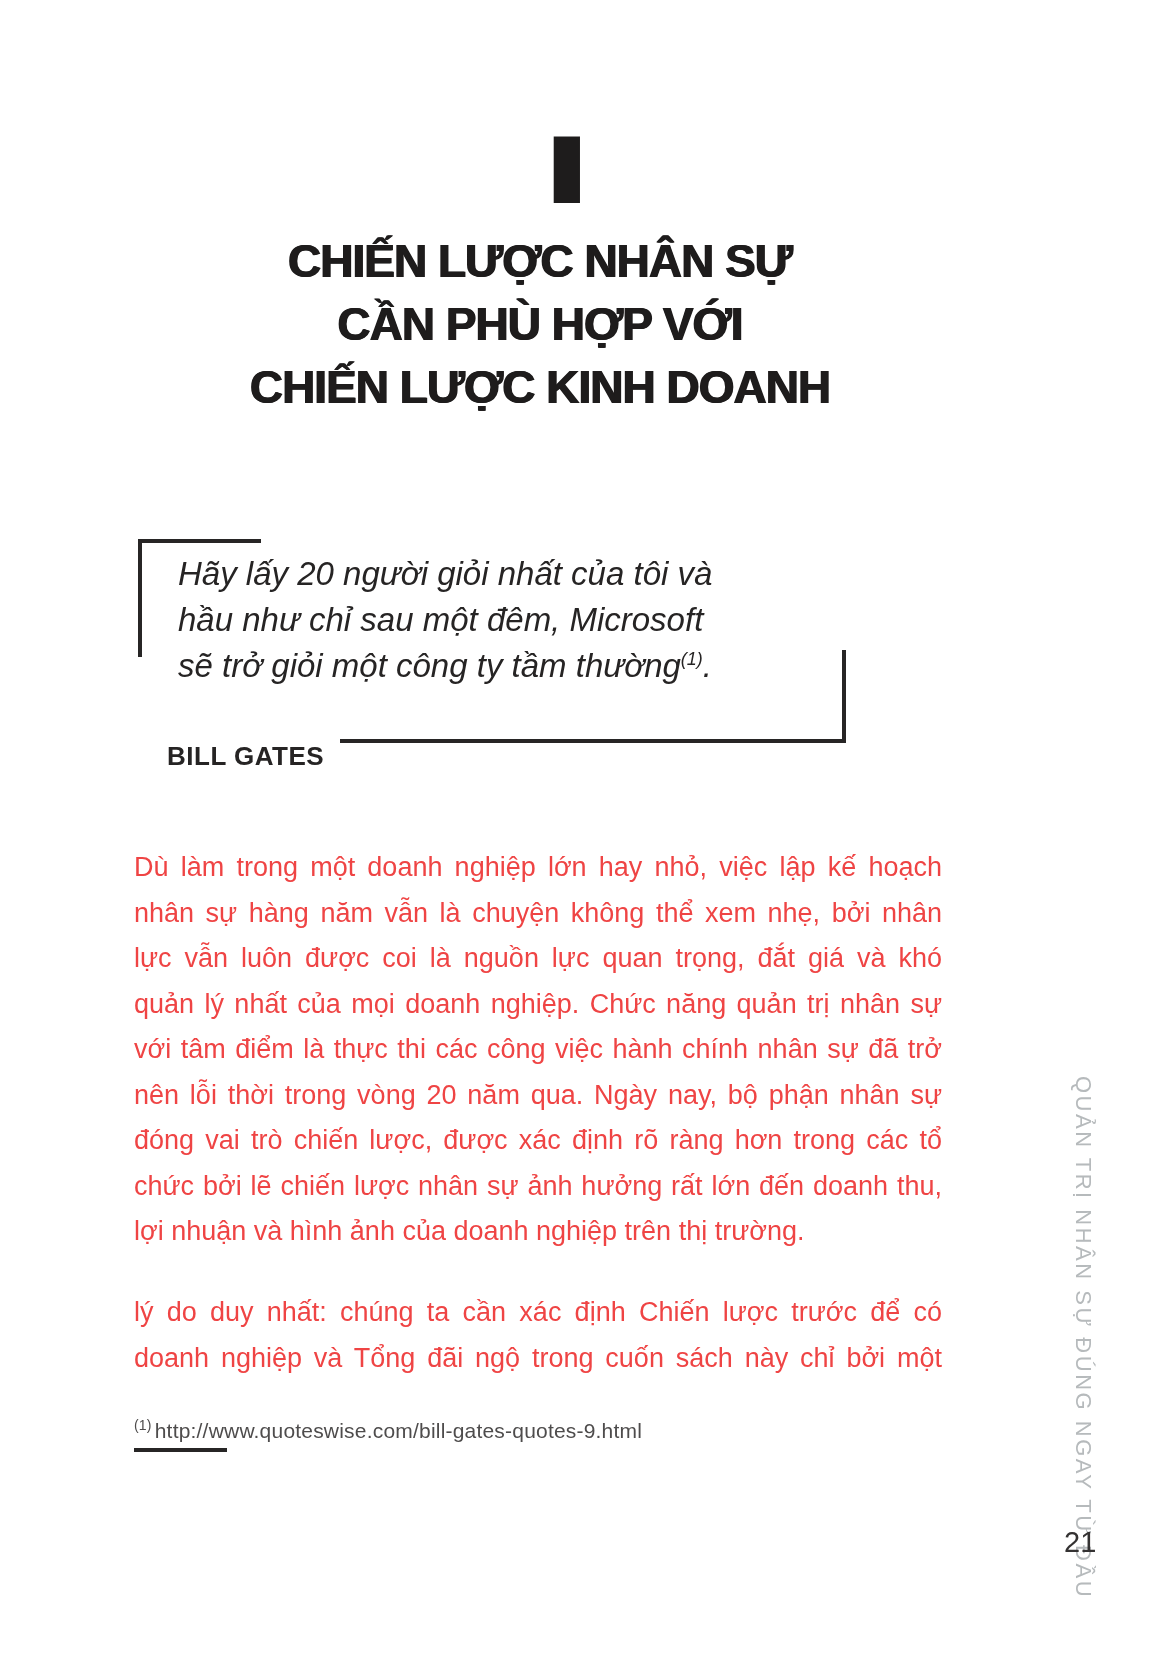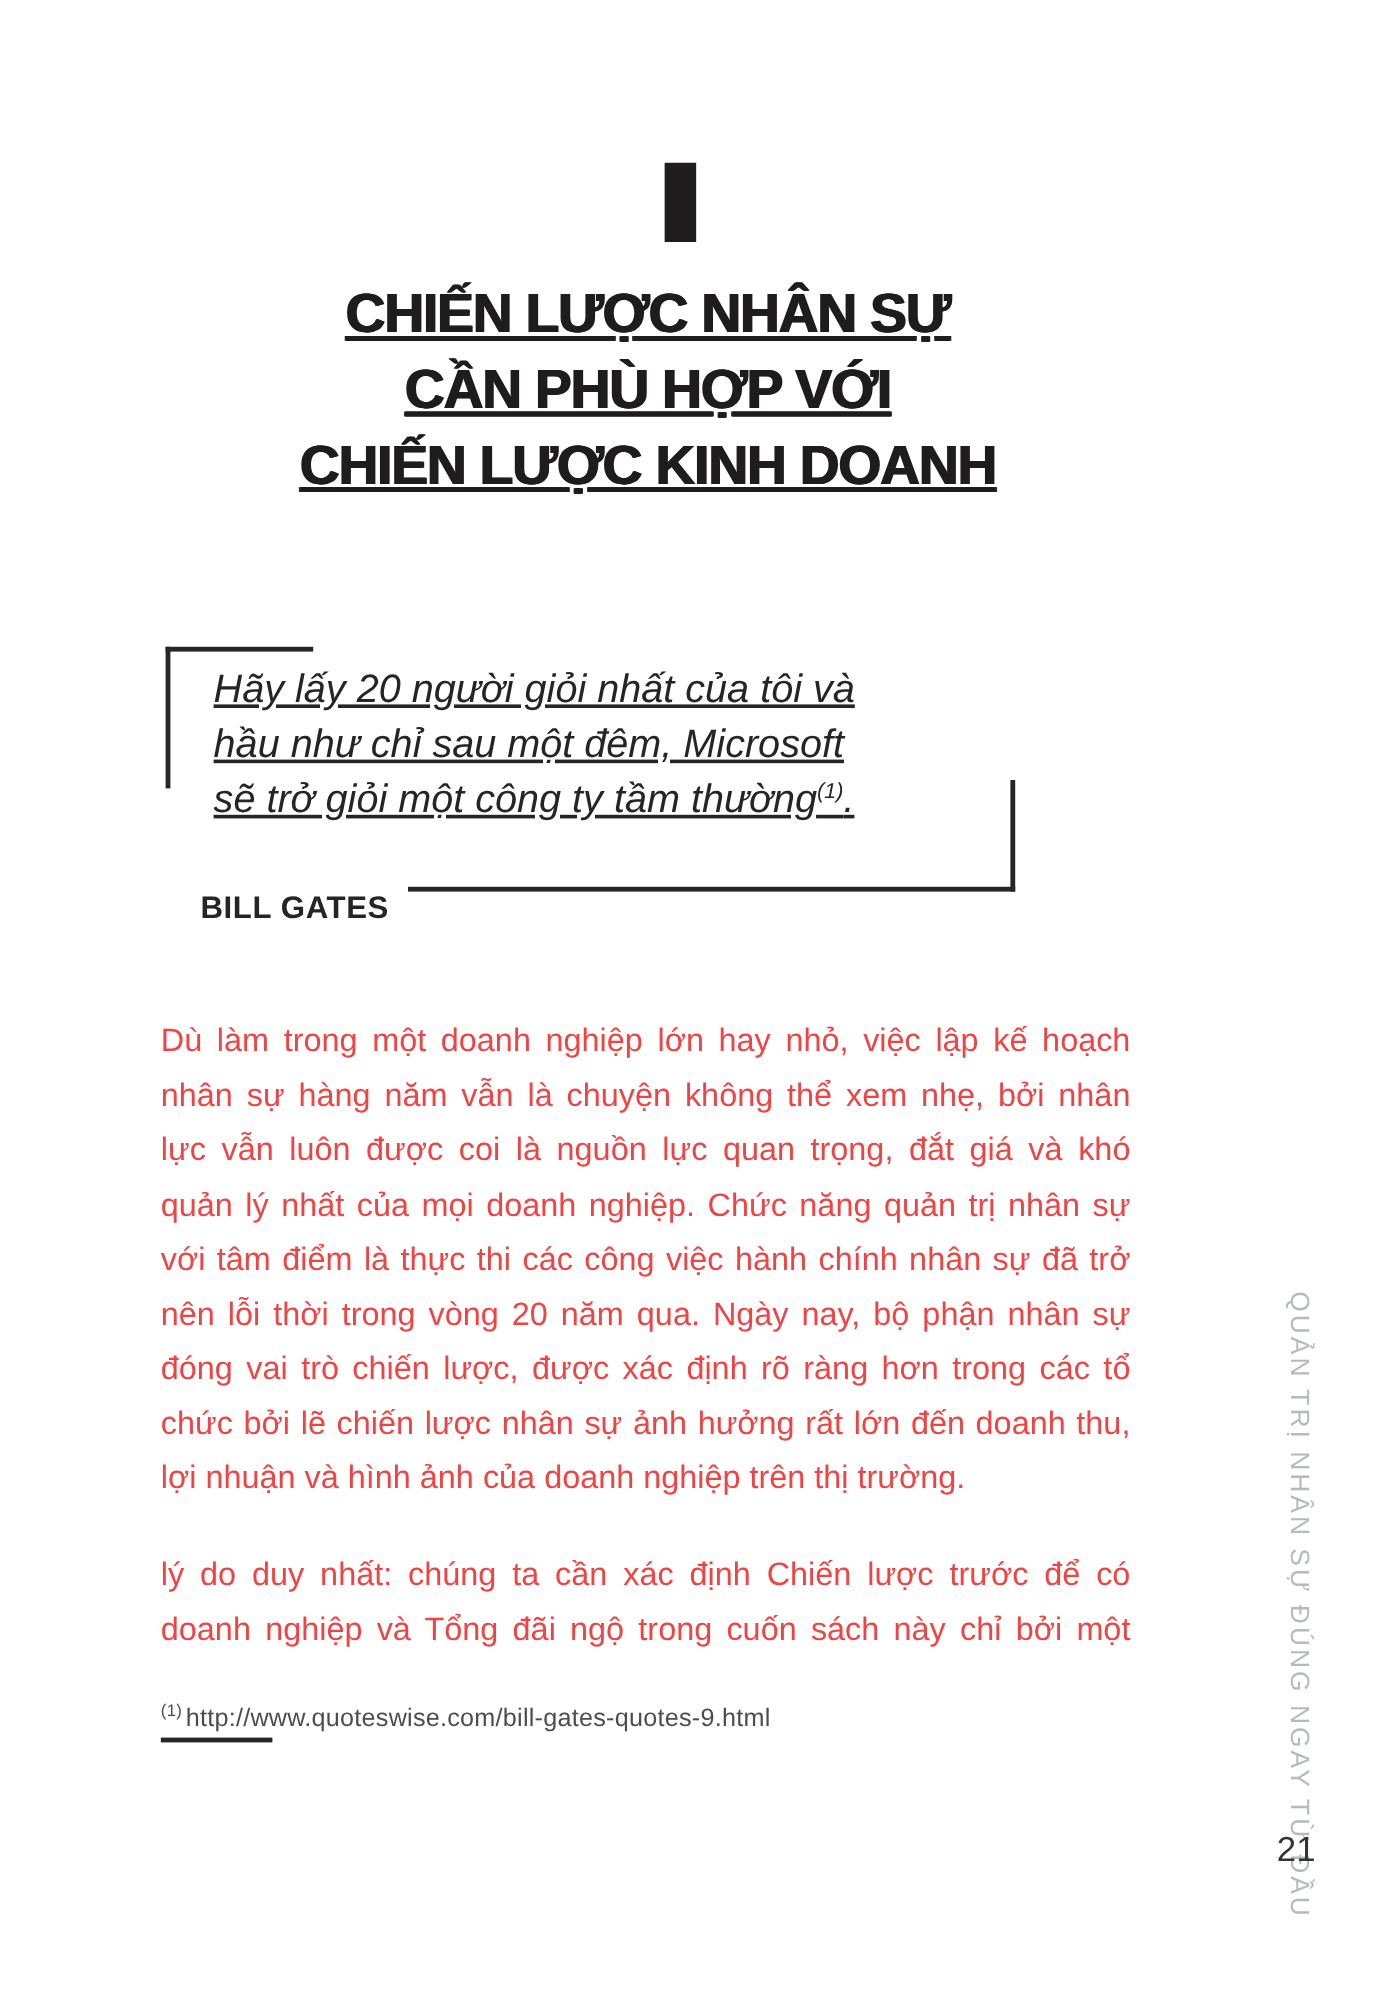--- a/index.html
+++ b/index.html
@@ -21,32 +21,31 @@
     font-size:96px;line-height:96px;font-weight:bold;
     color:#1e1c1c;
     transform:scaleX(1.9) translateX(14px);
   }
   
   .chapter-title{
     position:absolute;left:135px;top:230px;width:810px;
     text-align:center;color:#1e1c1c;
     font-weight:bold;font-size:46px;line-height:63px;letter-spacing:-1px;
     text-shadow:0.7px 0 0 currentColor,-0.7px 0 0 currentColor;
-    text-decoration:underline;
   }
   
   .rule{position:absolute;background:#272525;}
   .q-tl-h{left:138px;top:539px;width:123px;height:4px;}
   .q-tl-v{left:138px;top:539px;width:4px;height:118px;}
   .q-br-h{left:340px;top:739px;width:506px;height:4px;}
   .q-br-v{left:842px;top:650px;width:4px;height:93px;}
   
   .quote{
     position:absolute;left:178px;top:551px;width:660px;
-    font-style:italic;font-size:33px;line-height:46px;color:#262424;text-decoration:underline;
+    font-style:italic;font-size:33px;line-height:46px;color:#262424;
   }
   .quote sup{font-size:18px;font-style:italic;vertical-align:super;line-height:0;}
   .attribution{
     position:absolute;left:167px;top:741px;
     font-size:26px;font-weight:bold;letter-spacing:0.5px;color:#262424;
   }
   
   .body-block{position:absolute;left:134px;width:808px;color:#ef4444;}
   .p1{top:845px;}
   .p2{top:1290px;}

